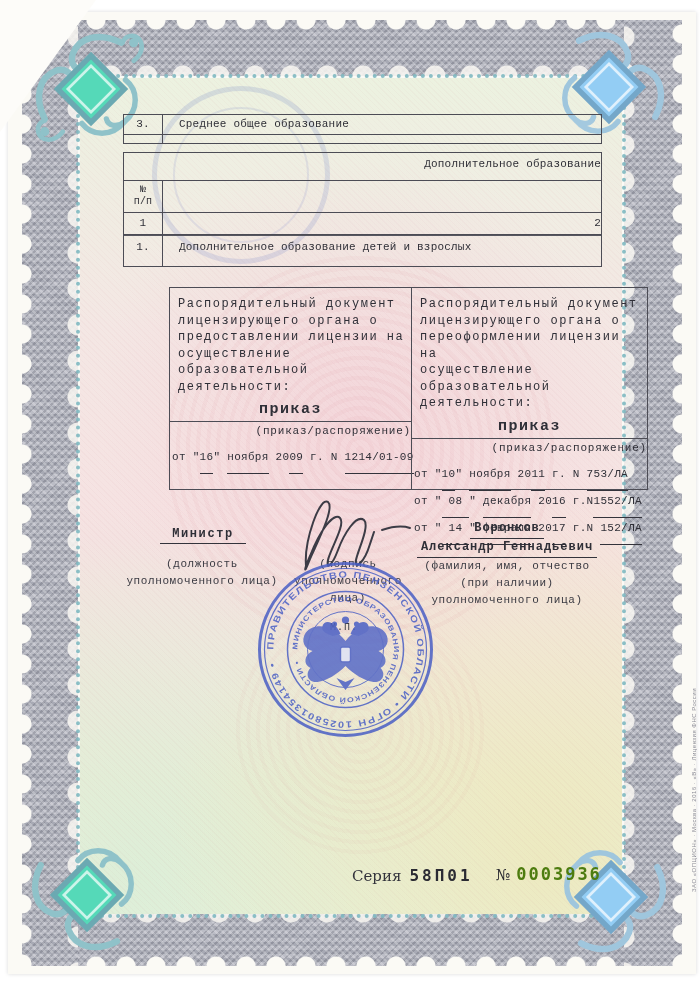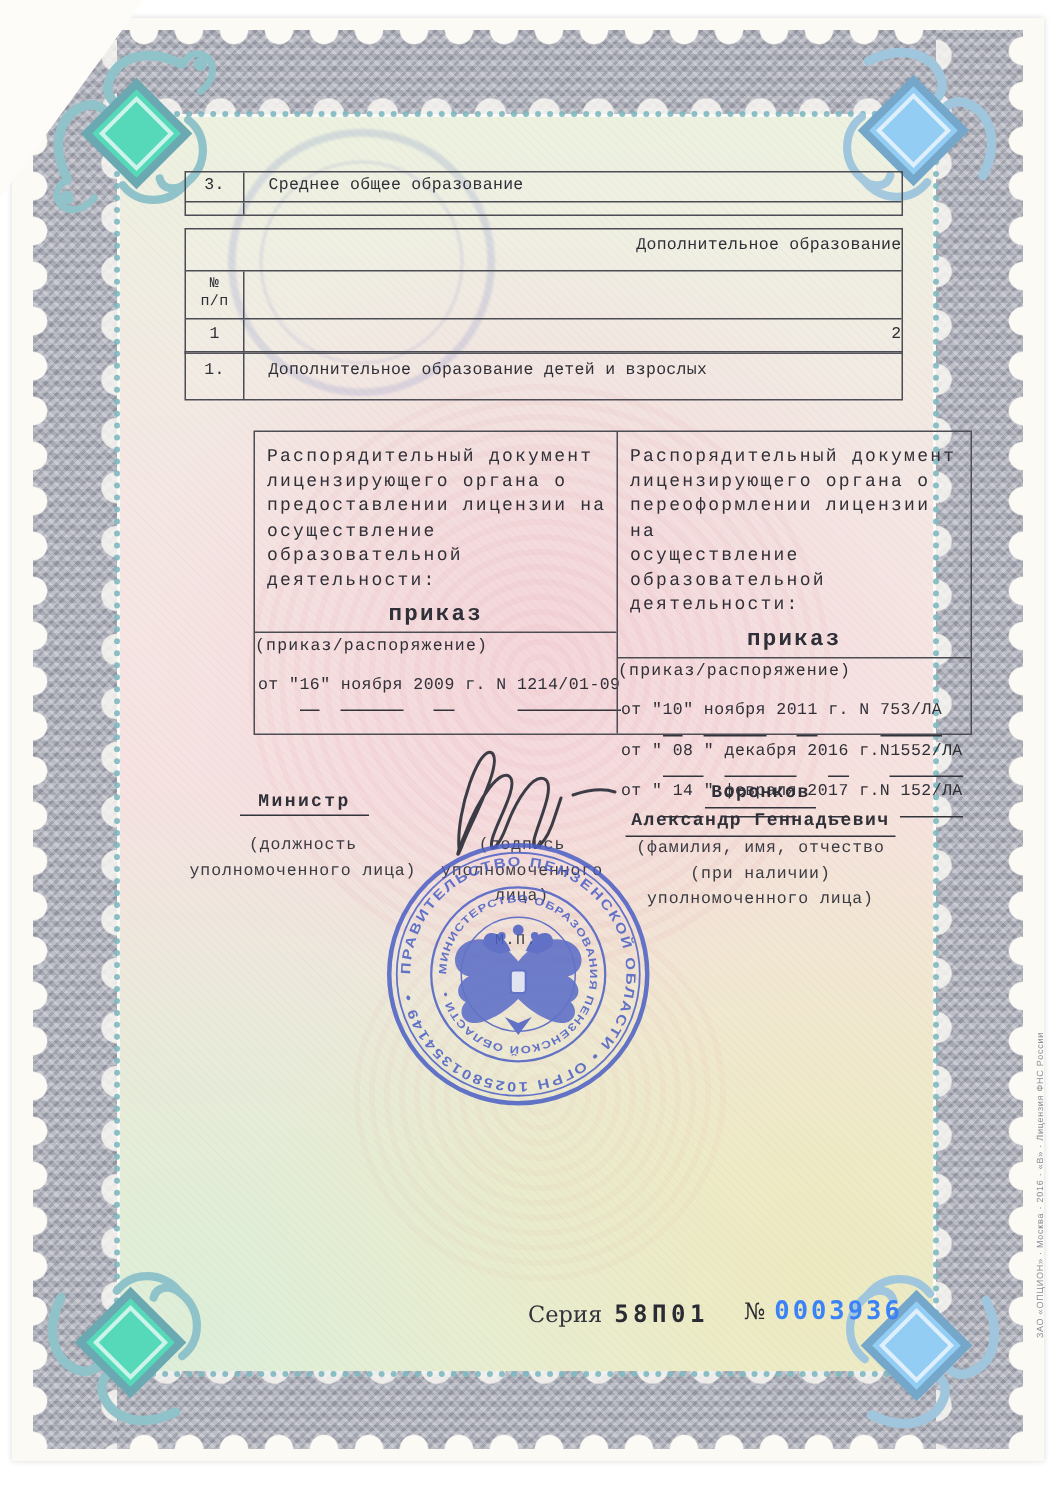--- a/index.html
+++ b/index.html
@@ -89,21 +89,21 @@
   .t3 .cnum{padding-top:6px;}
   .t3 .ctext{padding:6px 0 0 16px;}
 
   
   .orders{left:123px;top:287px;width:477px;height:201px;border:1px solid #4c4c55;display:flex;margin-left:46px;}
   .ocol{width:241px;box-sizing:border-box;padding-top:8px;position:relative;}
   .ocol.right{width:236px;border-left:1px solid #4c4c55;}
   .caption{font-size:12px;letter-spacing:1.5px;line-height:16.5px;white-space:pre-line;padding:0 4px 0 8px;}
   .odoc{text-align:center;font-weight:bold;font-size:15px;letter-spacing:1.5px;margin-top:6px;
         padding-bottom:3px;border-bottom:1px solid #4c4c55;}
-  .onote{text-align:left;font-size:11px;letter-spacing:.8px;padding-top:3px;}
+  .onote{text-align:right;font-size:11px;letter-spacing:.8px;padding-top:3px;}
   .odates{margin-top:13px;}
   .dline{font-size:11px;letter-spacing:.3px;line-height:14px;margin-bottom:13px;padding-left:2px;white-space:pre;}
   .u{border-bottom:1px solid #33333b;padding-bottom:10px;}
 
   
   .pos{left:138px;top:527px;width:130px;text-align:center;font-weight:bold;font-size:12px;letter-spacing:1.6px;}
   .pos span{display:inline-block;border-bottom:1px solid #33333b;padding:0 12px 2px;text-align:center;}
   .small-note{font-size:11px;letter-spacing:.6px;line-height:17px;text-align:center;white-space:pre-line;color:#3a3a42;}
   .pos-note{left:112px;top:556px;width:180px;}
   .sign-note{left:278px;top:556px;width:140px;}
@@ -115,21 +115,21 @@
 
   .sig-svg{left:276px;top:488px;}
   .seal{left:253px;top:557px;opacity:.85;color:#4a5fc5;}
 
   
   .series{left:352px;top:866px;font-family:"DejaVu Serif","Liberation Serif",serif;font-size:15px;color:#33333c;}
   .series b{font-family:"DejaVu Sans Mono","Liberation Mono",monospace;font-size:16px;letter-spacing:3px;
             font-weight:bold;color:#2b2b33;margin-left:8px;}
   .number{left:496px;top:864px;font-family:"DejaVu Serif","Liberation Serif",serif;font-size:15px;color:#26262e;}
   .number b{font-family:"DejaVu Sans Mono","Liberation Mono",monospace;font-size:17px;letter-spacing:2px;
-            font-weight:bold;color:#3b82f6;margin-left:6px;}
+            font-weight:bold;color:#4d7c0f;margin-left:6px;}
 
   .imprint{right:3px;top:688px;writing-mode:vertical-rl;transform:rotate(180deg);
            font-family:"Liberation Sans",sans-serif;font-size:6px;letter-spacing:.5px;color:#8b8b97;}
 
   .fold{left:0;top:0;width:96px;height:132px;
         background:linear-gradient(135deg,#fdfcf9 0 80%,#e3e0d8 92%,#cfccc4 100%);
         clip-path:polygon(0 0,100% 0,0 100%);}
 </style>
 </head>
 <body>

